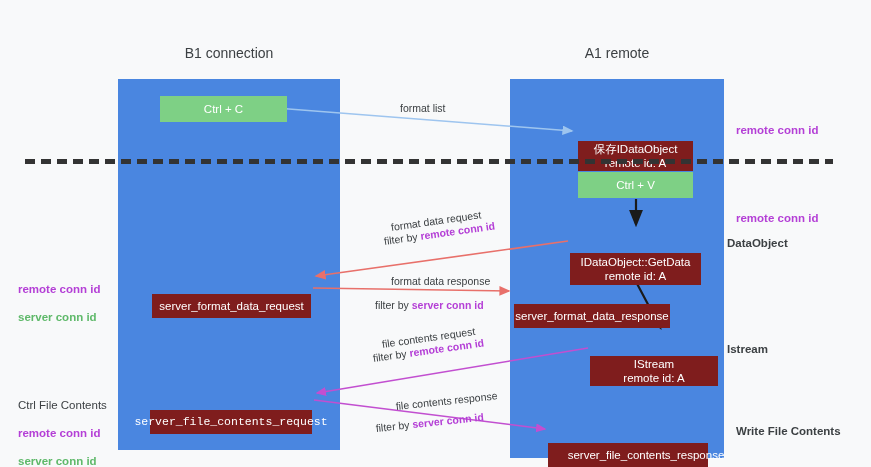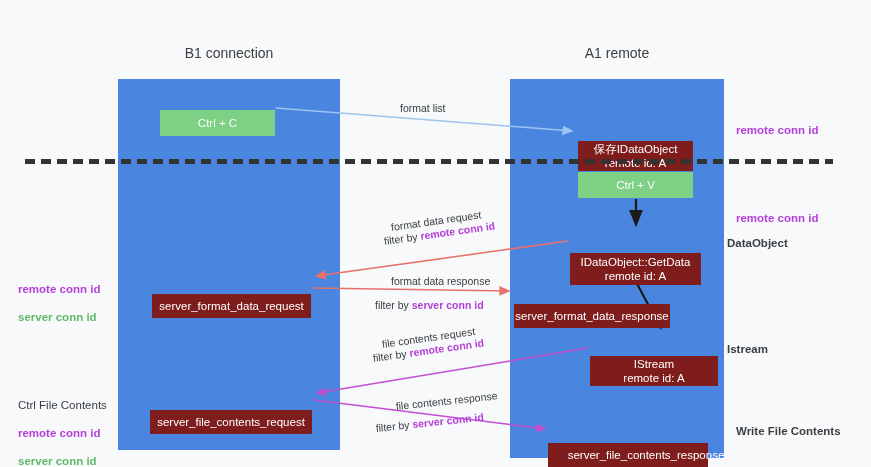--- a/index.html
+++ b/index.html
@@ -38,28 +38,28 @@
 
   
   .box{
     position:absolute;display:flex;align-items:center;justify-content:center;
     text-align:center;color:#fff;font-size:11.5px;line-height:14px;
     box-sizing:border-box;white-space:pre-line;
   }
   .box.green{background:#7ed085;}
   .box.orange{background:#7f1d1d;margin-top:25px;}
 
-  #box-ctrlc{left:160px;top:110px;width:115px;height:26px;}
+  #box-ctrlc{left:160px;top:96px;width:127px;height:26px;}
   #box-save-ido{left:578px;top:116px;width:115px;height:30px;}
   #box-ctrlv{left:578px;top:172px;width:115px;height:26px;}
   #box-getdata{left:570px;top:228px;width:131px;height:32px;}
   #box-sfdreq{left:152px;top:269px;width:159px;height:24px;}
   #box-sfdresp{left:514px;top:279px;width:156px;height:24px;}
   #box-istream{left:590px;top:331px;width:128px;height:30px;}
-  #box-sfcreq{left:150px;top:385px;width:162px;height:24px;}
+  #box-sfcreq{left:150px;top:385px;width:162px;height:24px;font-family:Liberation Mono, monospace;}
   #box-sfcresp{left:548px;top:418px;width:160px;height:24px;padding-left:36px;}
 
   
   .ann{position:absolute;font-size:11.5px;line-height:14px;white-space:pre-line;}
   .ann.purple{color:#b43fd6;font-weight:bold;}
   .ann.plain{color:#3c4043;font-weight:bold;}
   .ann.right{text-align:left;}
 
   #ann-remote1{left:736px;top:123px;}
   #ann-remote2{left:736px;top:211px;}

